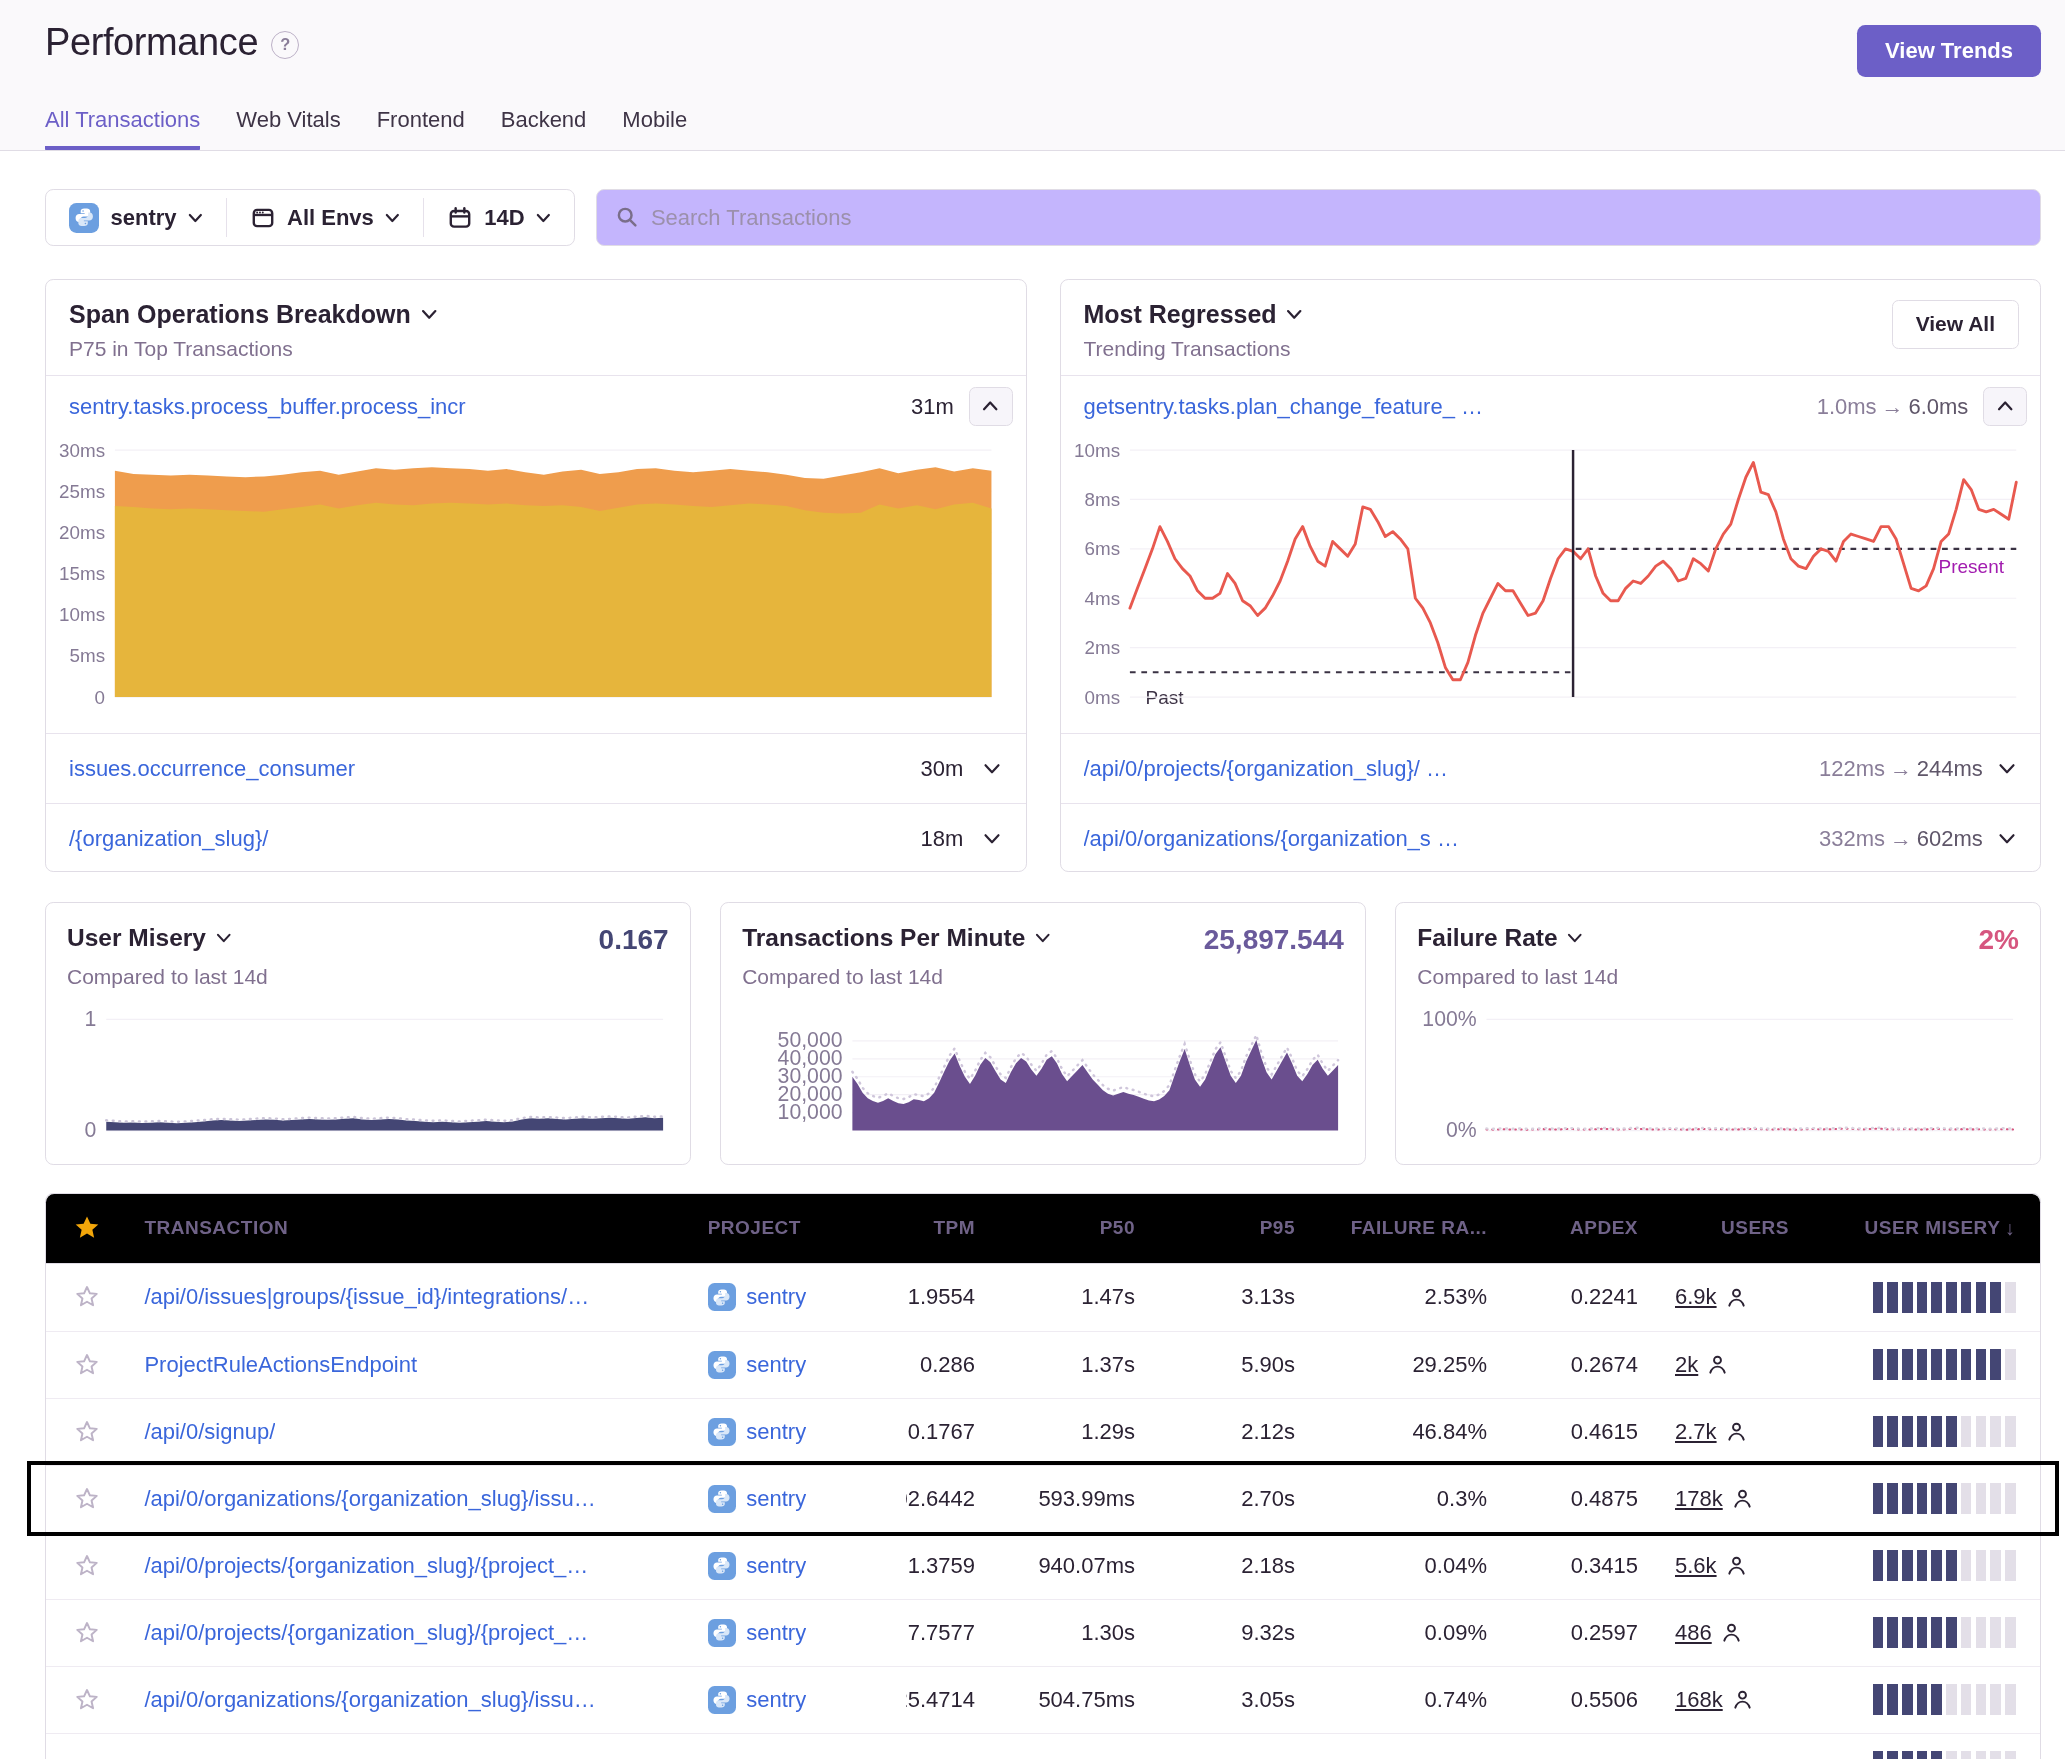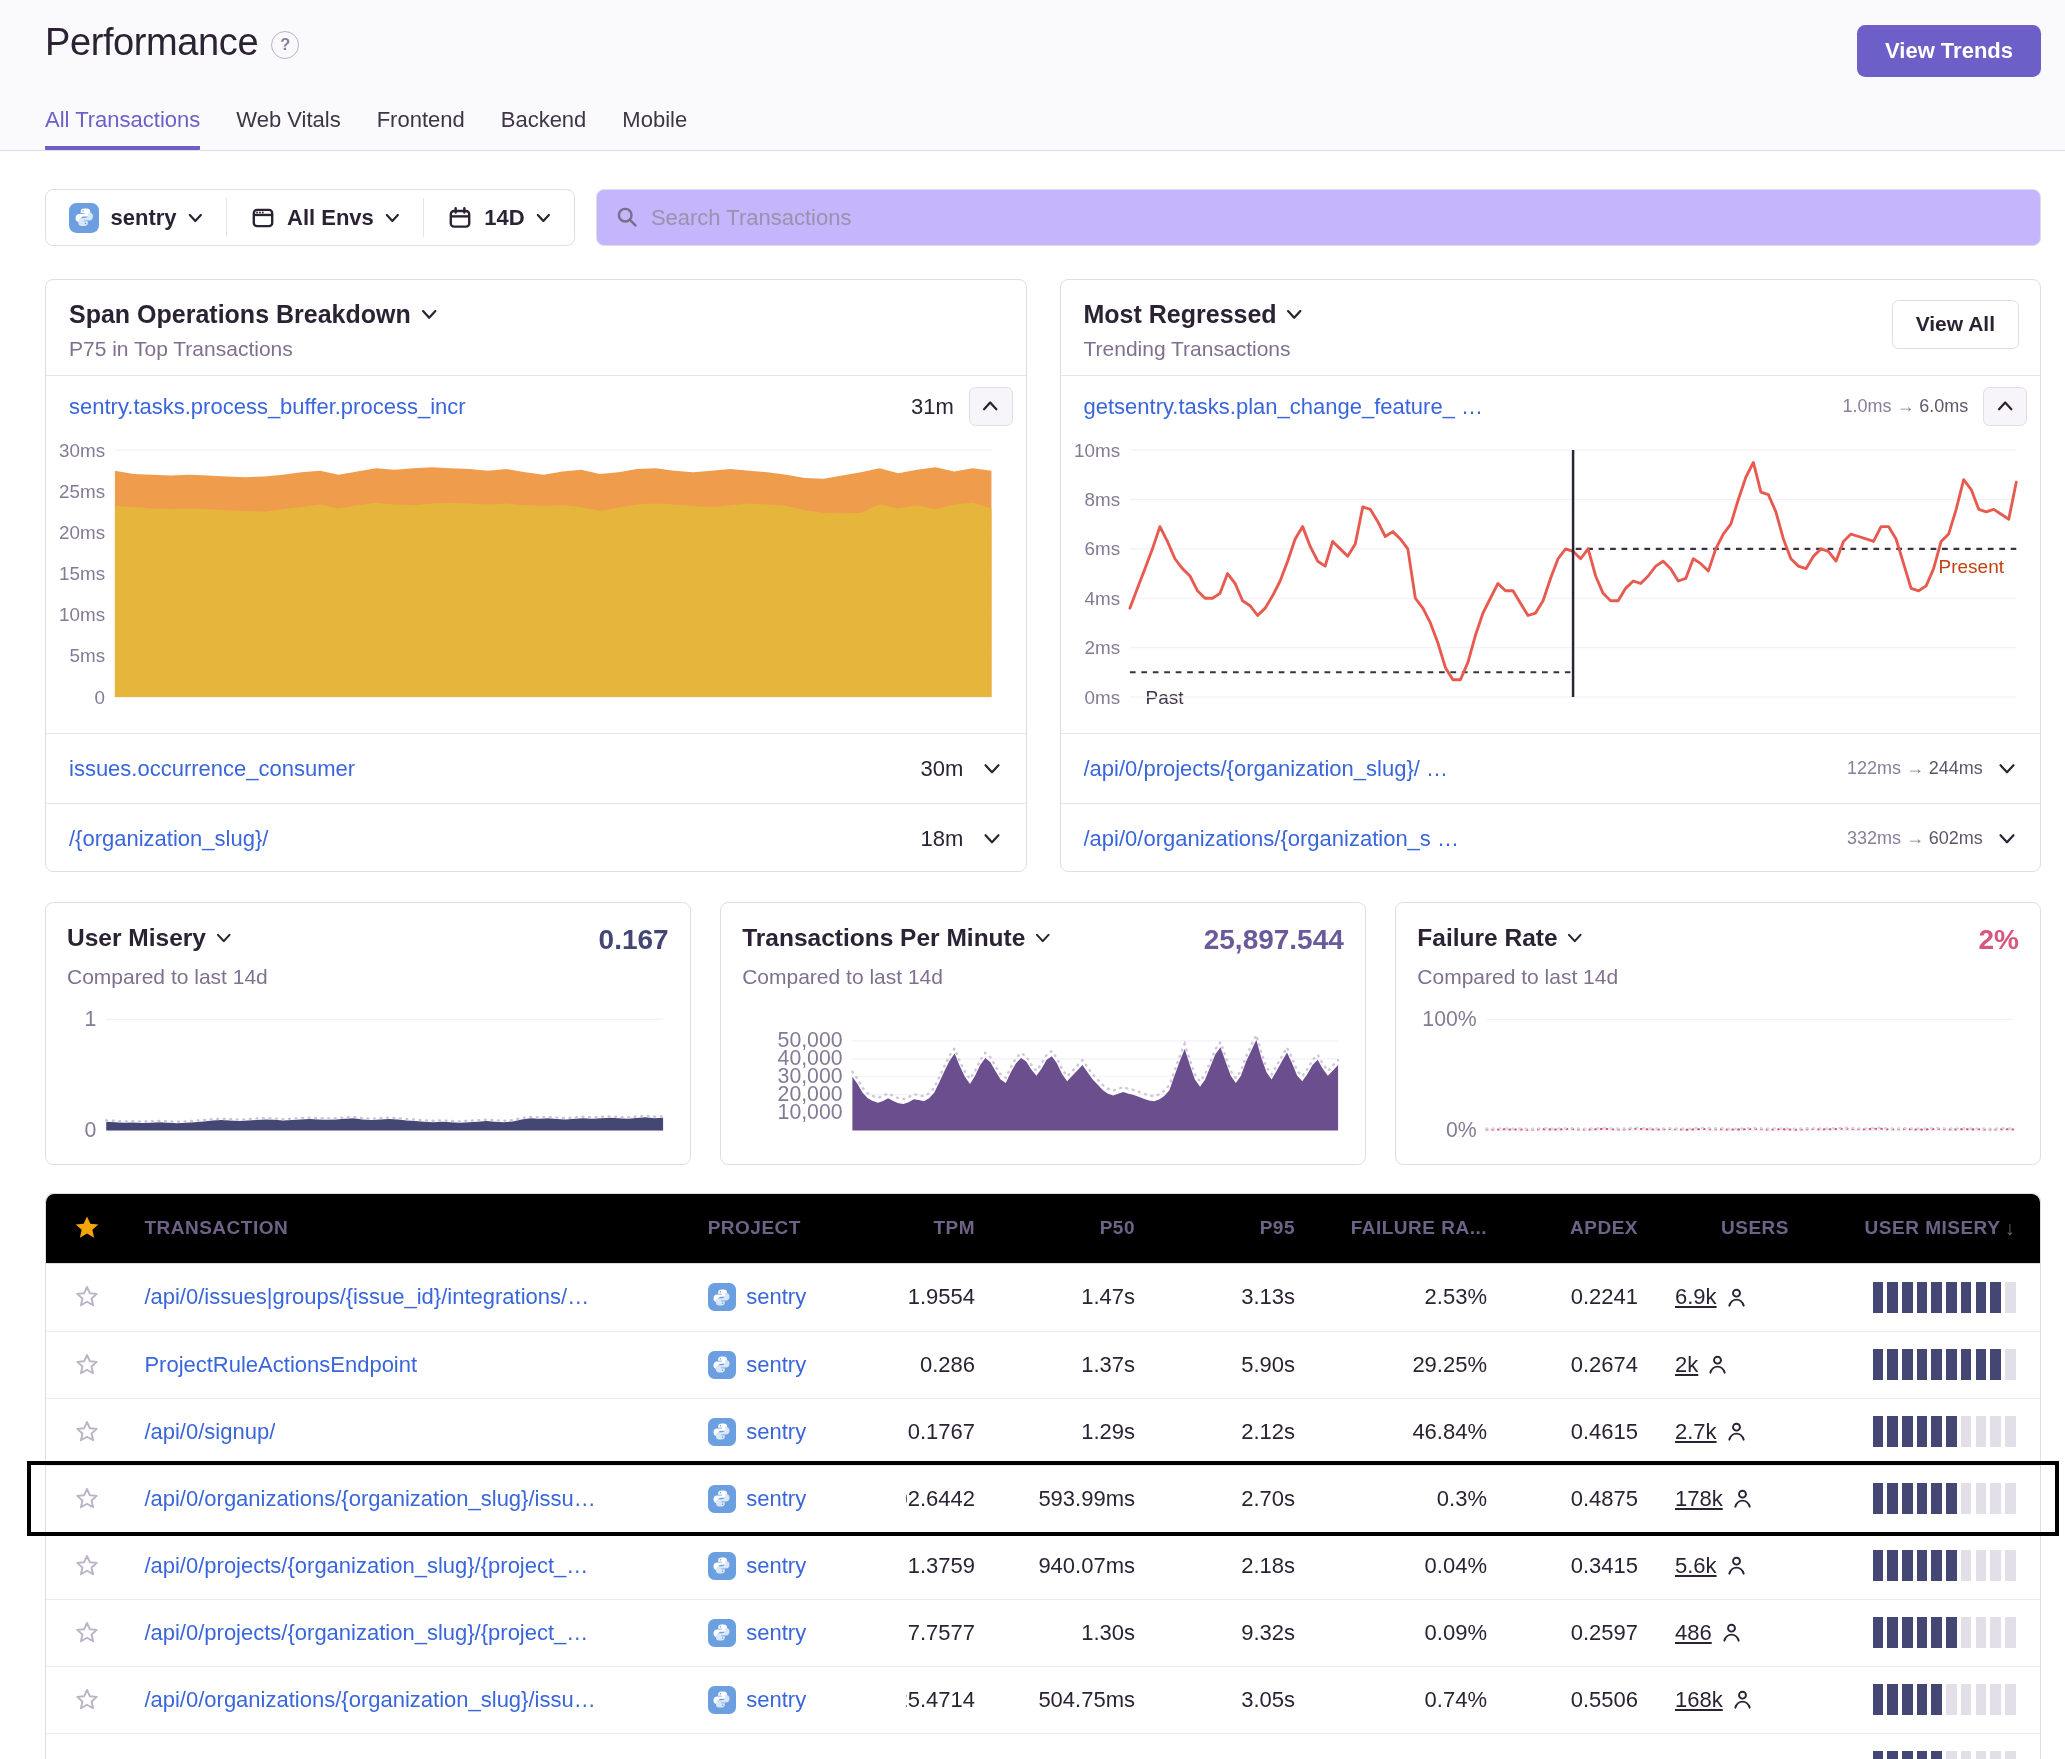--- a/index.html
+++ b/index.html
@@ -28,29 +28,29 @@
   .panel { flex:1; border:0.8px solid #E0DCE5; border-radius:8.2px; background:#fff; height:593px; overflow:hidden; position:relative; }
   .panel-head { height:95px; padding:19.6px 23px 0; position:relative; }
   .ptitle-row { display:flex; align-items:center; gap:9.8px; cursor:pointer; }
   .ptitle { font-size:25px; font-weight:bold; color:#2B2233; }
   .psub { font-size:21px; color:#80708F; margin-top:8.2px; }
   .view-all { position:absolute; top:19.6px; right:21px; border:0.8px solid #E0DCE5; background:#fff; border-radius:6.5px;
     font-size:21px; font-weight:bold; color:#2B2233; padding:11.5px 23px; cursor:pointer; font-family:inherit; }
   .exp-row { border-top:0.8px solid #E8E3ED; height:62px; display:flex; align-items:center; padding:0 13px 0 23px; }
   .exp-label { font-size:22px; color:#3A66DB; cursor:pointer; flex:1; white-space:nowrap; overflow:hidden; }
   .exp-val { font-size:22px; color:#2B2233; margin-right:14.7px; white-space:nowrap; }
-  .chg { font-size:18px; white-space:nowrap; margin-right:14.7px; }
+  .chg { font-size:22px; white-space:nowrap; margin-right:14.7px; }
   .chg .from { color:#8A7E99; } .chg .arr { color:#8A7E99; padding:0 4.9px; } .chg .to { color:#5F5669; }
   .collapse-btn { width:44px; height:39px; border-radius:6.5px; border:0.8px solid #E0DCE5; background:#F7F5FA;
     display:flex; align-items:center; justify-content:center; cursor:pointer; }
   .chart-wrap { height:296px; position:relative; }
   .sub-row { border-top:0.8px solid #E8E3ED; height:70px; display:flex; align-items:center; padding:0 24.5px 0 23px; }
   .sub-row .exp-val { margin-right:19.6px; }
   .past-label { position:absolute; left:85px; bottom:24.5px; font-size:19px; color:#3E3446; }
-  .present-label { position:absolute; right:36px; top:119px; font-size:19px; color:#c2410c; }
+  .present-label { position:absolute; right:36px; top:119px; font-size:19px; color:#a21caf; }
   .widgets { display:flex; gap:29.5px; margin-top:29.5px; }
   .wcard { flex:1; border:0.8px solid #E0DCE5; border-radius:8.2px; background:#fff; height:263px; position:relative; padding:21px 21px 0; }
   .whead { display:flex; align-items:flex-start; }
   .wtitle-row { display:flex; align-items:center; gap:9.8px; cursor:pointer; flex:1; }
   .wtitle { font-size:24.5px; font-weight:bold; color:#2B2233; }
   .wvalue { font-size:28px; font-weight:bold; }
   .wsub { font-size:21px; color:#80708F; margin-top:9.8px; }
   .wchart { position:absolute; left:21px; right:21px; bottom:11.5px; height:141px; }
   .table-wrap { margin-top:28px; border:0.8px solid #E0DCE5; border-bottom:none; border-radius:8.2px 8.2px 0 0; background:#fff; }
   .tgrid { display:grid; grid-template-columns:82px 565px 213px 106px 160px 160px 192px 151px 151px 1fr; align-items:center; }

